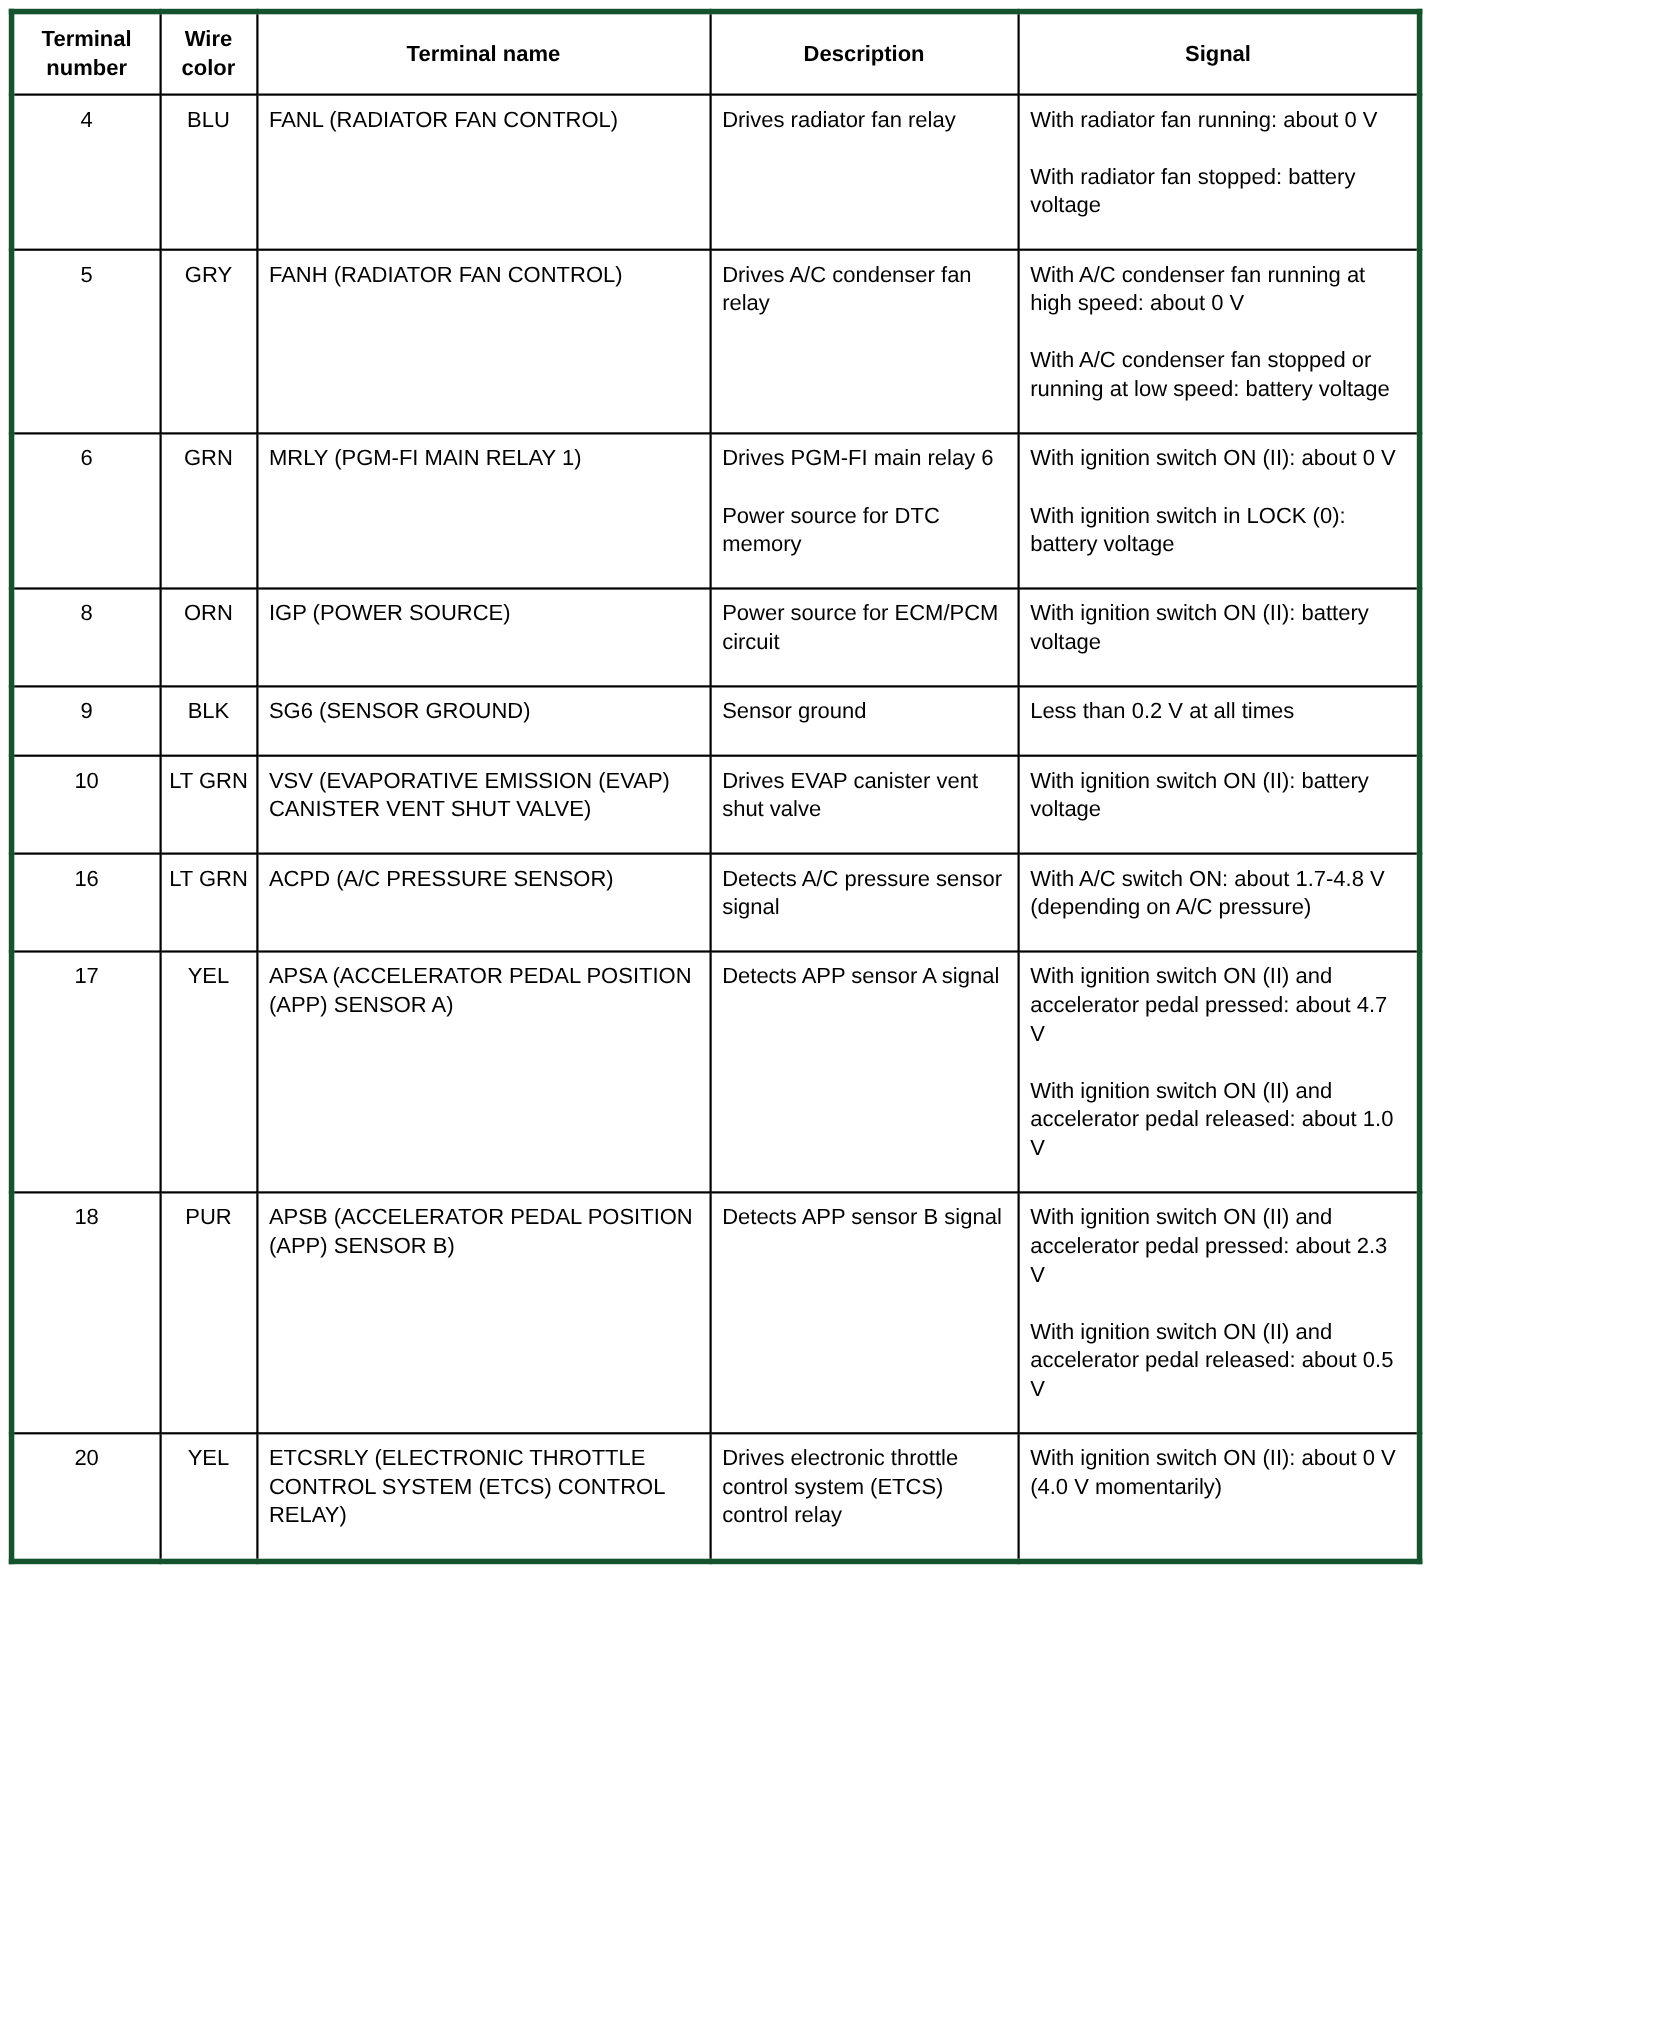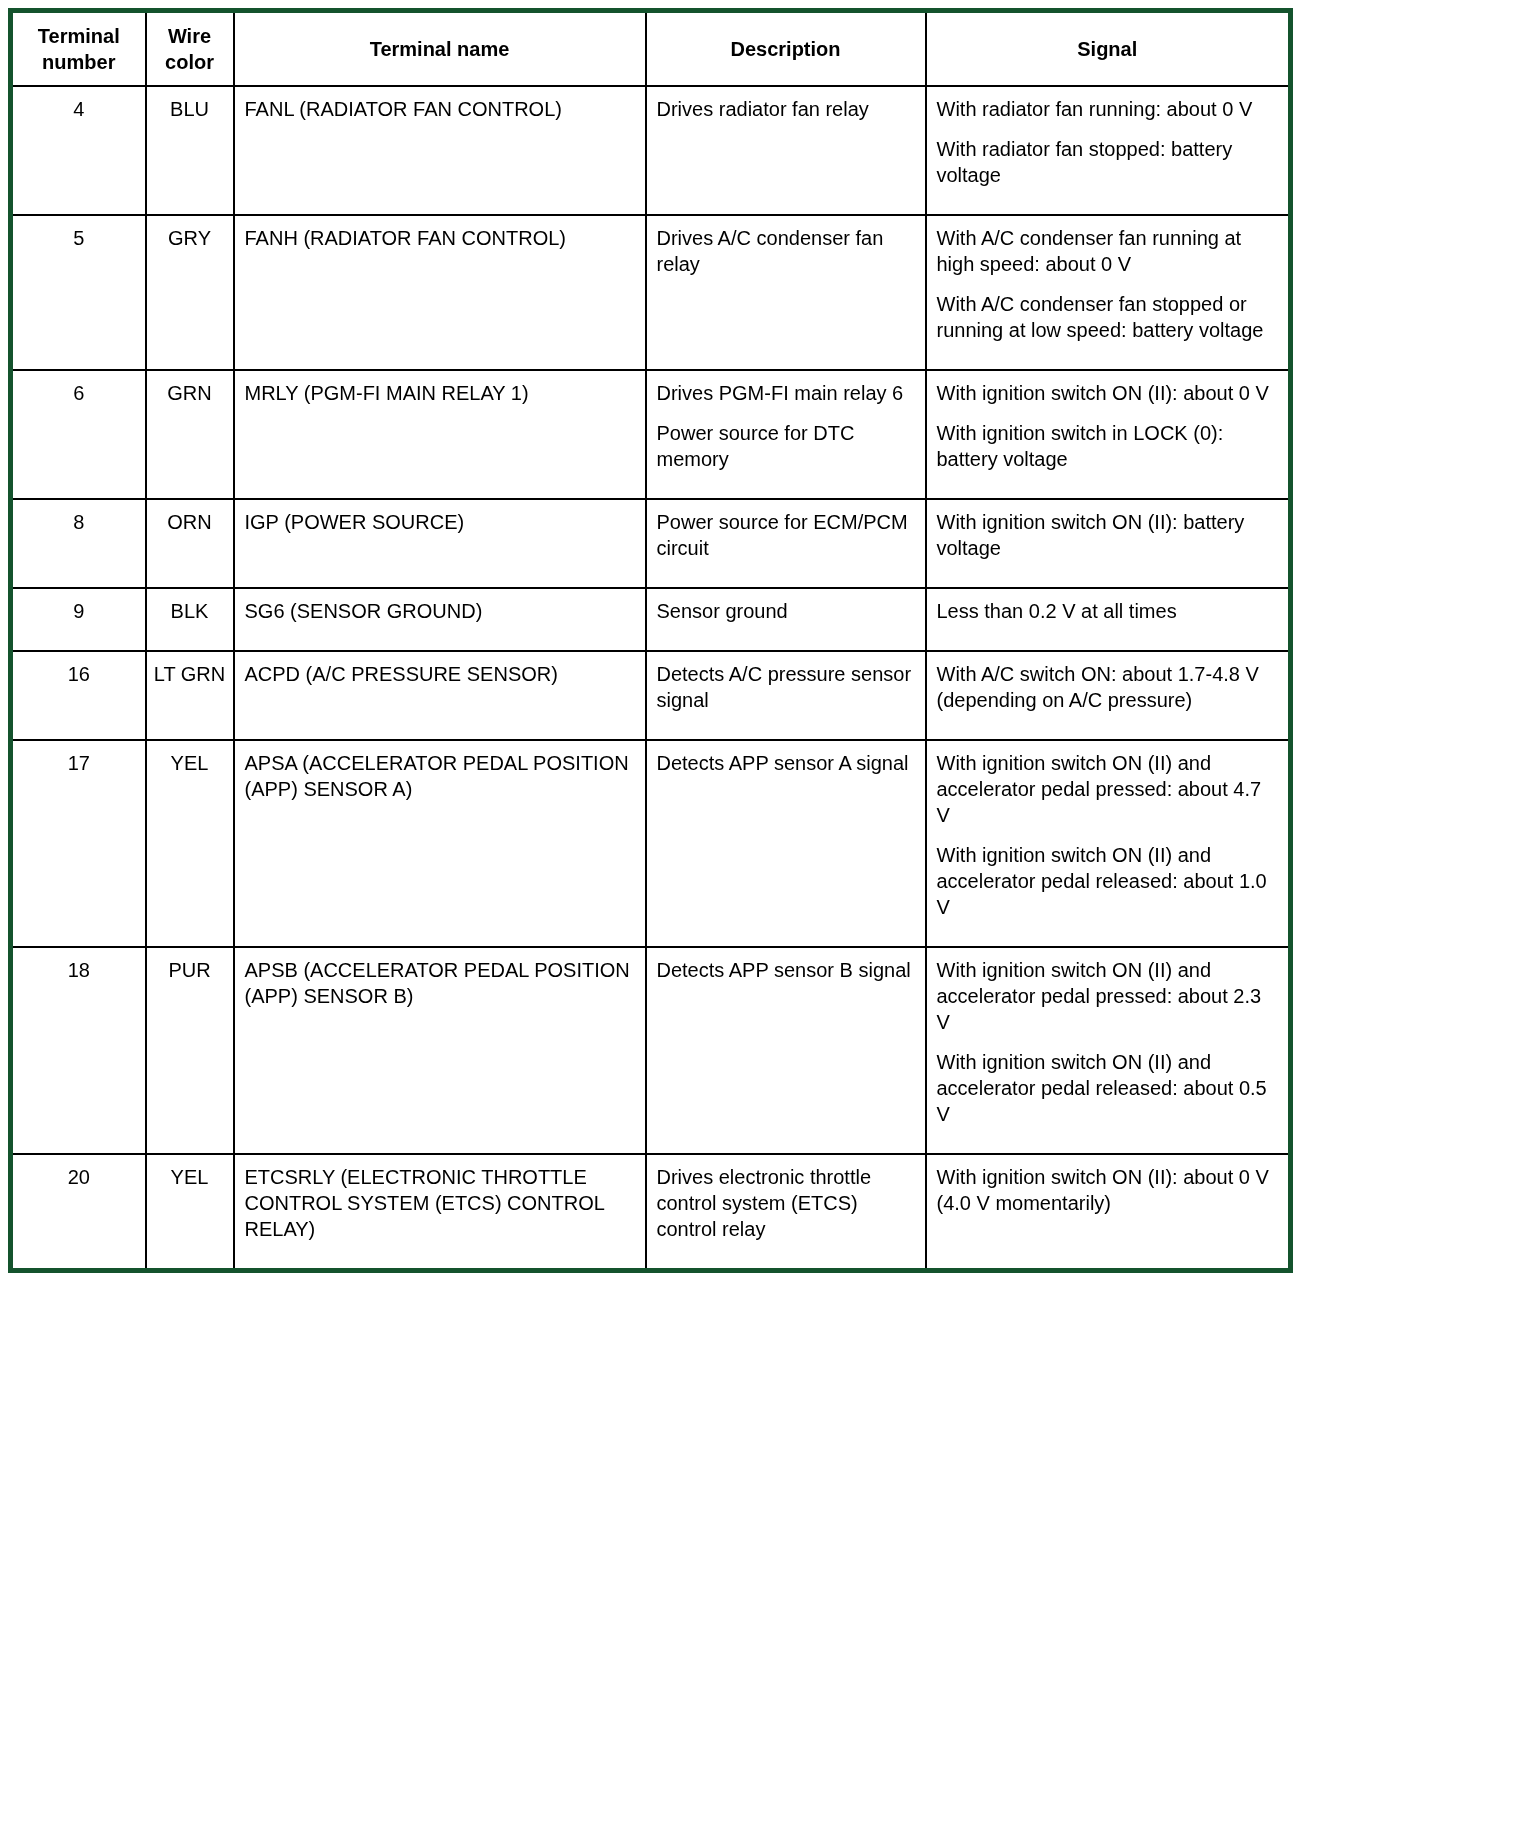--- a/index.html
+++ b/index.html
@@ -44,21 +44,21 @@
   .term-table td.c-num,
   .term-table td.c-color {
     text-align: center;
     padding-left: 4px;
     padding-right: 4px;
   }
   .term-table p {
     margin: 0;
   }
   .term-table p + p {
-    margin-top: 14px;
+    margin-top: 26px;
   }
 </style>
 </head>
 <body>
 
 <div class="page">
   <table class="term-table">
     <colgroup>
       <col style="width:135px">
       <col style="width:88px">
@@ -129,20 +129,31 @@
     <td class="c-color">BLK</td>
     <td class="c-name">SG6 (SENSOR GROUND)</td>
     <td class="c-desc">
             <p>Sensor ground</p>
           </td>
     <td class="c-signal">
             <p>Less than 0.2 V at all times</p>
           </td>
   </tr>
         <tr>
+    <td class="c-num">10</td>
+    <td class="c-color">LT GRN</td>
+    <td class="c-name">VSV (EVAPORATIVE EMISSION (EVAP) CANISTER VENT SHUT VALVE)</td>
+    <td class="c-desc">
+            <p>Drives EVAP canister vent shut valve</p>
+          </td>
+    <td class="c-signal">
+            <p>With ignition switch ON (II): battery voltage</p>
+          </td>
+  </tr>
+        <tr>
     <td class="c-num">16</td>
     <td class="c-color">LT GRN</td>
     <td class="c-name">ACPD (A/C PRESSURE SENSOR)</td>
     <td class="c-desc">
             <p>Detects A/C pressure sensor signal</p>
           </td>
     <td class="c-signal">
             <p>With A/C switch ON: about 1.7-4.8 V (depending on A/C pressure)</p>
           </td>
   </tr>

